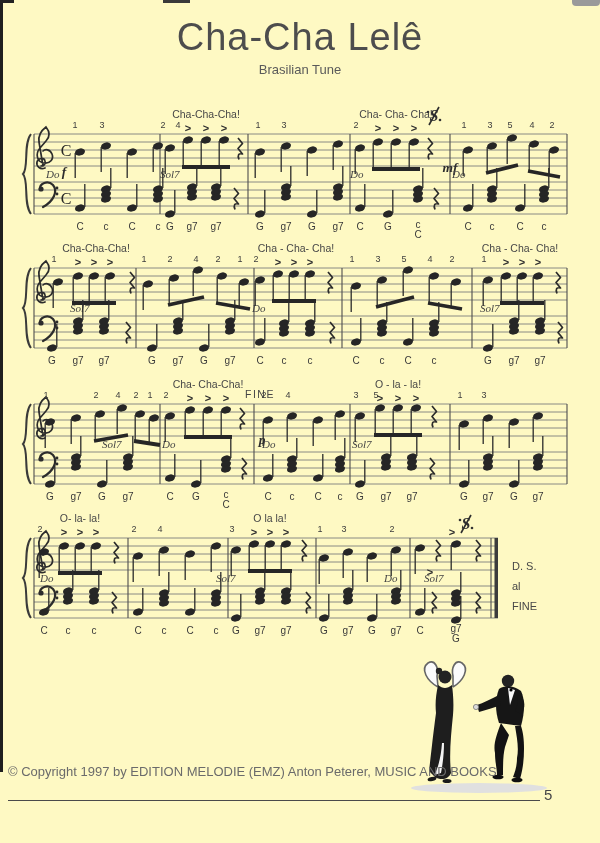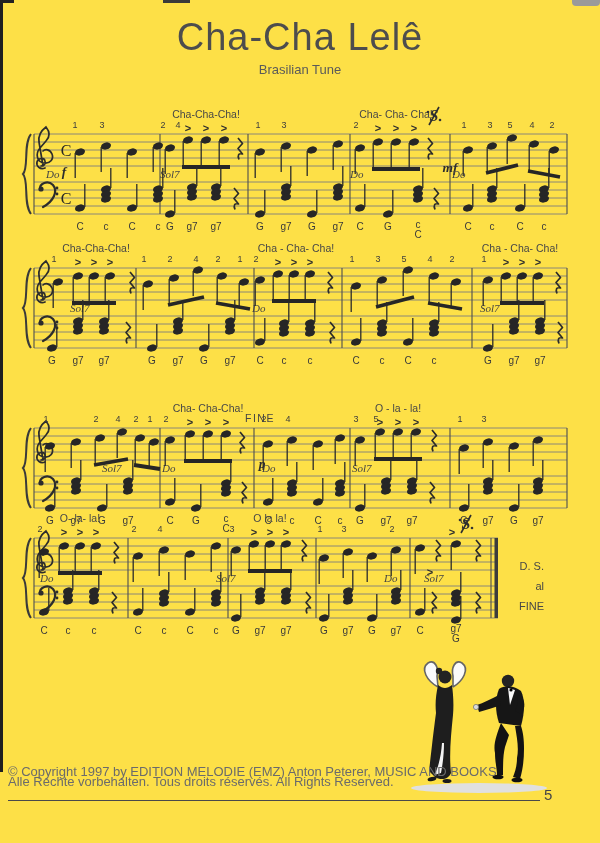--- a/index.html
+++ b/index.html
@@ -1,32 +1,32 @@
 <!DOCTYPE html>
 <html><head>
 <meta charset="utf-8">
 <style>
   html,body{margin:0;padding:0;background:#e8e8e8;}
-  .page{position:relative;width:600px;height:843px;background:#fde047;overflow:hidden;
+  .page{position:relative;width:600px;height:843px;background:#fef9c3;overflow:hidden;
         font-family:"Liberation Sans",sans-serif;color:#3c3c3c;}
   
   .edge-left{position:absolute;left:0;top:0;width:2.5px;height:772px;background:#1f1f1f;}
   .smudge-tl{position:absolute;left:0;top:0;width:14px;height:3px;background:#222;}
   .smudge-tm{position:absolute;left:163px;top:0;width:27px;height:2.5px;background:#3a3a3a;}
   .smudge-tr{position:absolute;left:572px;top:0;width:28px;height:6px;background:#9a9a9a;border-radius:0 0 4px 4px;}
   
   .title{position:absolute;left:0;top:16px;width:100%;text-align:center;
          font-size:38px;font-weight:300;letter-spacing:1px;color:#4d4d4d;}
   .subtitle{position:absolute;left:0;top:62px;width:100%;text-align:center;
             font-size:13px;color:#5a5a5a;}
   .tempo{position:absolute;left:58px;top:88px;font-family:"Liberation Serif",serif;
          font-style:italic;font-size:13px;color:#484848;}
   
   .system{position:absolute;left:20px;width:556px;height:146px;}
-  #sys1{top:106px}#sys2{top:240px}#sys3{top:400px}#sys4{top:510px}
+  #sys1{top:106px}#sys2{top:240px}#sys3{top:376px}#sys4{top:510px}
   svg{overflow:visible;}
   svg text{font-family:"Liberation Sans",sans-serif;}
   .st{stroke:#7d7d7d;stroke-width:0.9;}
   .bar{stroke:#4e4e4e;stroke-width:1.1;}
   .brace{stroke:#3a3a3a;stroke-width:2;fill:none;}
   .clef{stroke:#2c2c2c;stroke-width:1.7;fill:none;stroke-linecap:round;}
   .clef2{stroke:#2c2c2c;stroke-width:2.2;fill:none;stroke-linecap:round;}
   .nh{fill:#262626;}
   .stem{stroke:#2b2b2b;stroke-width:1.3;}
   .beam{stroke:#262626;stroke-width:3.8;}
@@ -35,21 +35,21 @@
   .fing{font-size:9px;fill:#3d3d3d;}
   .acc{font-size:11px;font-weight:bold;fill:#2d2d2d;}
   .fine{font-size:10.5px;letter-spacing:1.5px;fill:#454545;}
   .chd{font-family:"Liberation Serif",serif;font-style:italic;font-size:11px;fill:#454545;}
   .dyn{font-family:"Liberation Serif",serif;font-style:italic;font-weight:bold;font-size:13.5px;fill:#2e2e2e;}
   .lett{font-size:10px;fill:#3a3a3a;}
   .tsig{font-family:"Liberation Serif",serif;font-size:16px;fill:#242424;}
   .segS{font-family:"Liberation Serif",serif;font-style:italic;font-weight:bold;font-size:16px;fill:#2e2e2e;}
   .segln{stroke:#2e2e2e;stroke-width:1.6;}
   
-  .ds{position:absolute;left:484px;top:556px;width:60px;text-align:right;
+  .ds{position:absolute;left:512px;top:556px;width:60px;text-align:left;
       font-size:11px;color:#474747;line-height:20px;}
   
   .copyright{position:absolute;left:8px;top:767px;font-size:13px;color:#6b6b6b;line-height:10px;}
   .rule{position:absolute;left:8px;top:800px;width:532px;border-top:1.5px solid #4a4a4a;}
   .pagenum{position:absolute;left:544px;top:786px;font-size:15px;color:#474747;}
   .dancers{position:absolute;left:400px;top:655px;}
 </style>
 </head>
 <body>
 
@@ -887,18 +887,17 @@
       <path d="M116,40 C120,46 121,53 116,59 L110,56 C113,50 113,45 112,41 Z" fill="#161616"></path>
       <path d="M96,68 C92,79 88,89 90,98 C90,107 92,114 92,120 L98,120 C98,110 98,100 100,92 L104,80 Z" fill="#131313"></path>
       <path d="M110,71 C112,83 114,93 112,103 C112,111 110,117 108,122 L115,124 C118,114 119,104 119,94 C119,84 118,77 116,71 Z" fill="#131313"></path>
       <ellipse cx="93" cy="122" rx="5.5" ry="2.3" fill="#0f0f0f"></ellipse>
       <ellipse cx="112" cy="125" rx="5.5" ry="2.3" fill="#0f0f0f"></ellipse>
     </g>
   </svg>
 
   <div class="copyright">
     <div>© Copyright 1997 by EDITION MELODIE (EMZ) Anton Peterer, MUSIC AND BOOKS</div>
-    <div>Alle Rechte vorbehalten. Tous droits réservés. All Rights Reserved.</div>
   </div>
   <div class="rule"></div>
   <div class="pagenum">5</div>
 
 </div>
 
 </body></html>

